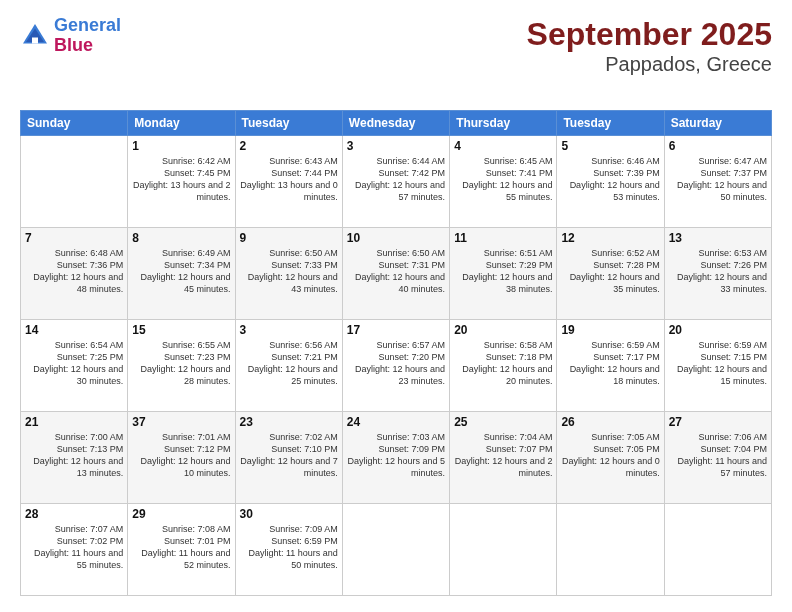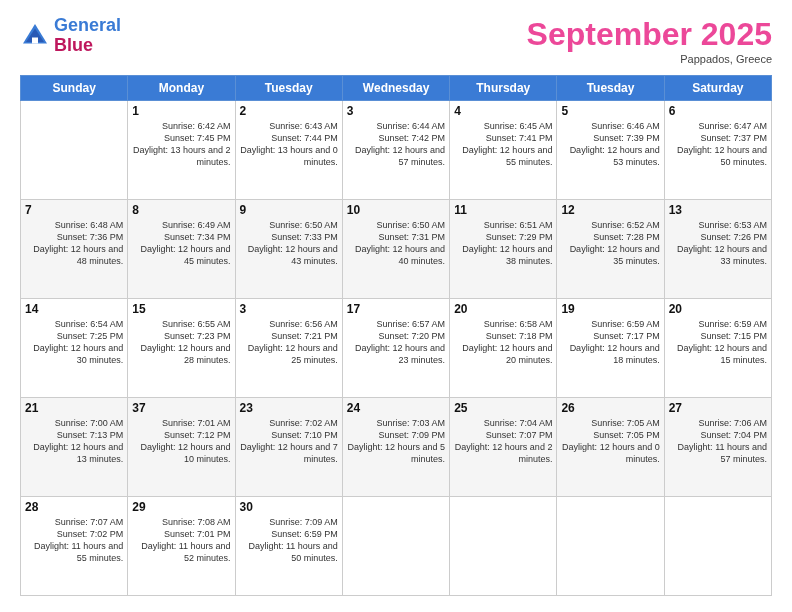--- a/index.html
+++ b/index.html
@@ -9,20 +9,21 @@
       width: 792px;
       height: 612px;
       overflow: hidden;
     }
     .page {
       width: 792px;
       height: 612px;
       padding: 16px 20px;
       display: flex;
       flex-direction: column;
+      gap: 24px;
     }
     .header {
       display: flex;
       justify-content: space-between;
       align-items: flex-start;
       margin-bottom: 10px;
     }
     .logo {
       display: flex;
       align-items: center;
@@ -40,40 +41,40 @@
     .logo-icon {
       width: 30px;
       height: 30px;
     }
     .title-block {
       text-align: right;
     }
     .month-title {
       font-size: 32px;
       font-weight: bold;
-      color: #ec4899;
+      color: #7f1d1d;
     }
     .subtitle {
-      font-size: 11px;
+      font-size: 20px;
       color: #444;
     }
     .calendar {
       flex: 1;
       border: 1px solid #ccc;
       border-collapse: collapse;
       width: 100%;
       table-layout: fixed;
     }
     .calendar th {
       background-color: #3a7bd5;
       color: #fff;
       font-size: 12px;
       font-weight: bold;
-      padding: 5px 20px;
-      text-align: center;
+      padding: 5px 6px;
+      text-align: left;
       border: 1px solid #5a8fd5;
     }
     .calendar td {
       vertical-align: top;
       border: 1px solid #ccc;
       padding: 3px 4px;
       font-size: 9.5px;
       color: #333;
       height: 82px;
     }

